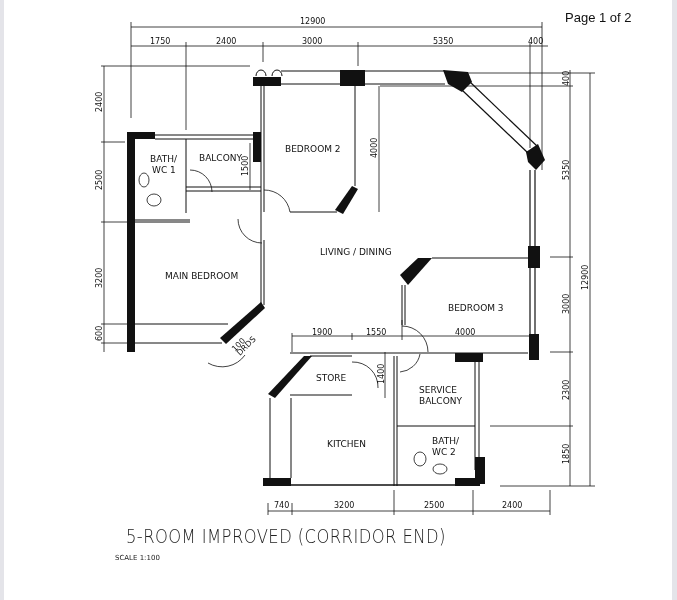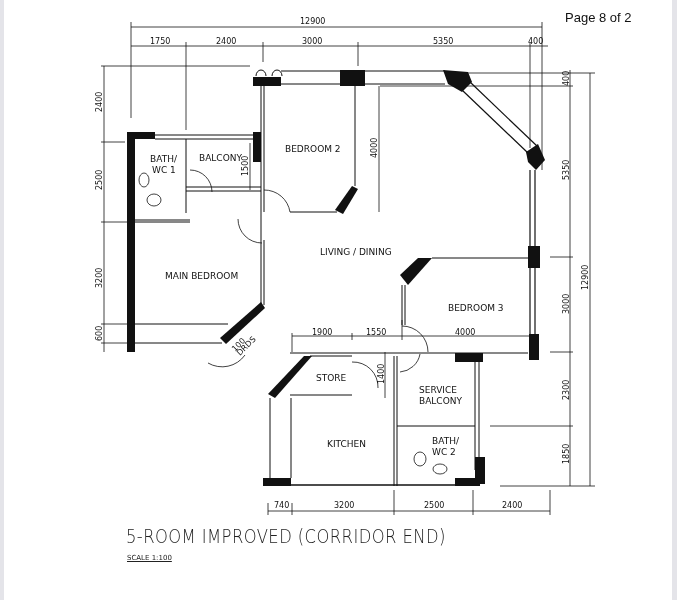--- a/index.html
+++ b/index.html
@@ -4,29 +4,29 @@
 <style>
   html,body{margin:0;padding:0;}
   body{width:677px;height:600px;background:#ffffff;position:relative;overflow:hidden;font-family:"Liberation Sans",sans-serif;}
   .edge-left{position:absolute;left:0;top:0;width:4px;height:600px;background:#e4e4e9;}
   .edge-right{position:absolute;right:0;top:0;width:5px;height:600px;background:#e4e4e9;}
   .page-indicator{position:absolute;left:565px;top:10px;font-size:13px;color:#111;}
   svg.plan{position:absolute;left:0;top:0;}
   .dim{font-family:"DejaVu Sans",sans-serif;font-size:8px;fill:#111;}
   .room{font-family:"DejaVu Sans",sans-serif;font-size:9px;fill:#111;}
   .title{position:absolute;left:126px;top:524px;font-family:"DejaVu Sans",sans-serif;font-size:20px;color:#222;letter-spacing:0.5px;transform:scaleX(0.82);transform-origin:left top;font-weight:300;}
-  .scale{position:absolute;left:127px;top:554px;font-family:"DejaVu Sans",sans-serif;font-size:7px;color:#222;text-decoration:underline;}
+  .scale{position:absolute;left:115px;top:554px;font-family:"DejaVu Sans",sans-serif;font-size:7px;color:#222;}
 </style>
 </head>
 <body>
 
 <div class="edge-left"></div>
 <div class="edge-right"></div>
 
-<div class="page-indicator">Page 8 of 2</div>
+<div class="page-indicator">Page 1 of 2</div>
 
 <svg class="plan" width="677" height="600" viewBox="0 0 677 600">
   <g stroke="#111" stroke-width="0.8" fill="none">
 
     <line x1="131" y1="27" x2="542" y2="27"></line>
     <line x1="131" y1="22" x2="131" y2="118"></line>
     <line x1="542" y1="22" x2="542" y2="170"></line>
 
     <line x1="131" y1="46" x2="548" y2="46"></line>
     <line x1="186" y1="42" x2="186" y2="130"></line>

